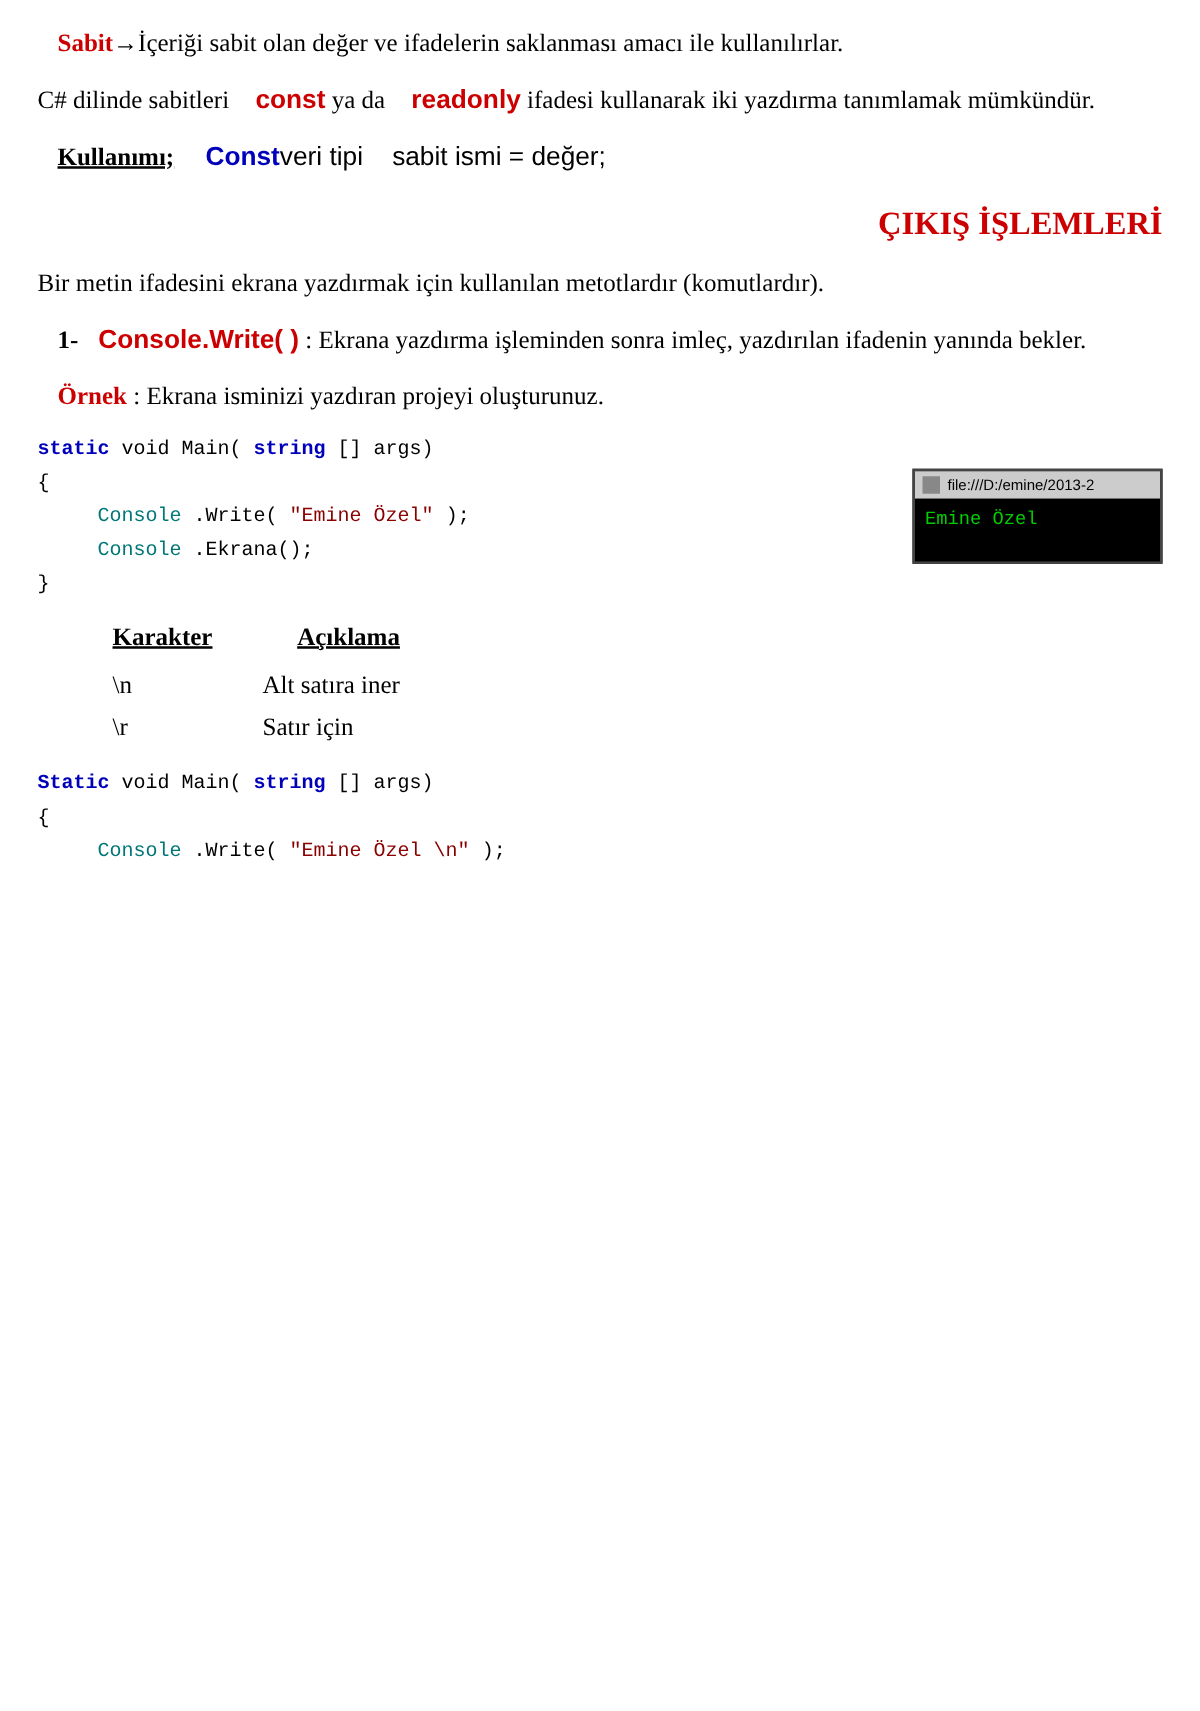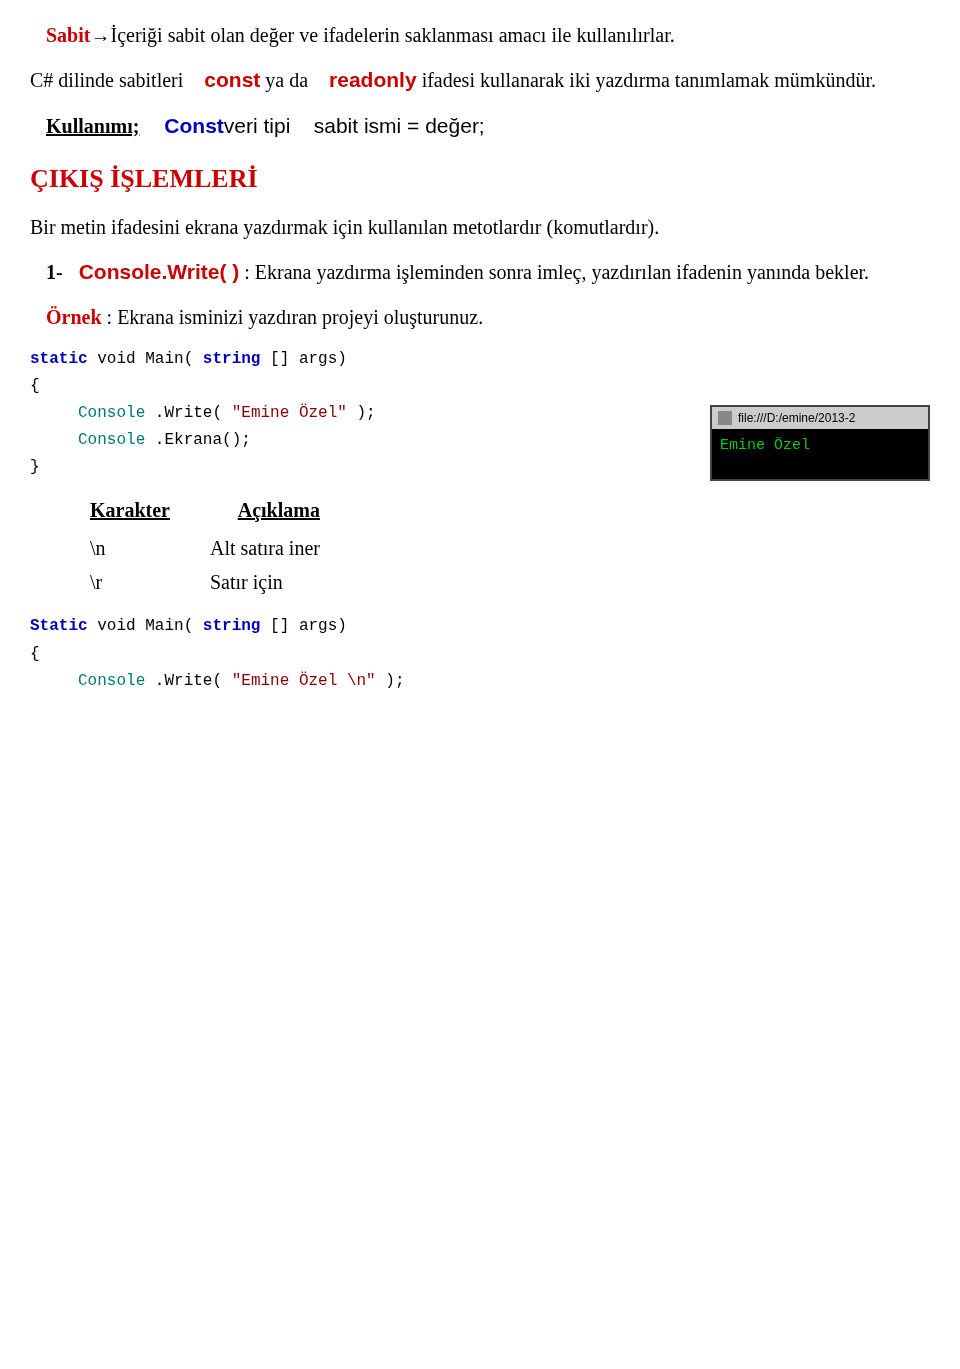--- a/index.html
+++ b/index.html
@@ -17,45 +17,45 @@
     }
     .para {
       margin-bottom: 14px;
       text-align: justify;
     }
     .red { color: #cc0000; }
     .bold { font-weight: bold; margin-left: 16px; }
     .underline { text-decoration: underline; }
 
     .section-title {
-      text-align: left;
+      text-align: right;
       color: #cc0000;
       font-size: 26px;
       font-weight: bold;
       margin: 18px 0 14px 0;
     }
     .code-keyword { color: #0000bb; font-weight: bold; }
     .code-type { color: #0000bb; font-weight: bold; }
     .code-class { color: #007777; }
     .code-string { color: #880000; }
     .code-normal { color: #000000; }
 
     .code-area {
       display: flex;
-      align-items: flex-end;
+      align-items: center;
       margin: 10px 0 14px 0;
     }
     .code-text {
       flex: 1;
       font-family: 'Courier New', Courier, monospace;
       font-size: 16px;
       line-height: 1.7;
     }
     .console-screenshot {
-      width: 220px;
+      width: 200px;
       margin-left: 28px;
       border: 2px solid #444;
       background: #000000;
       flex-shrink: 0;
     }
     .console-titlebar {
       background: #cccccc;
       padding: 2px 6px;
       font-size: 12px;
       font-family: Arial, sans-serif;

